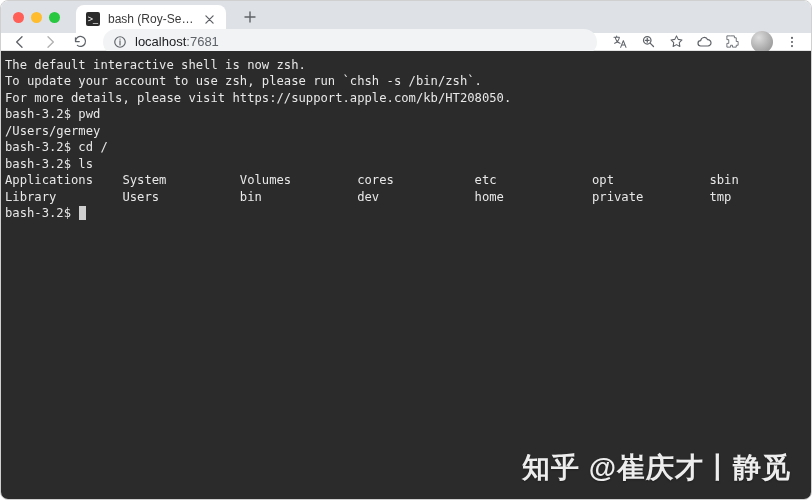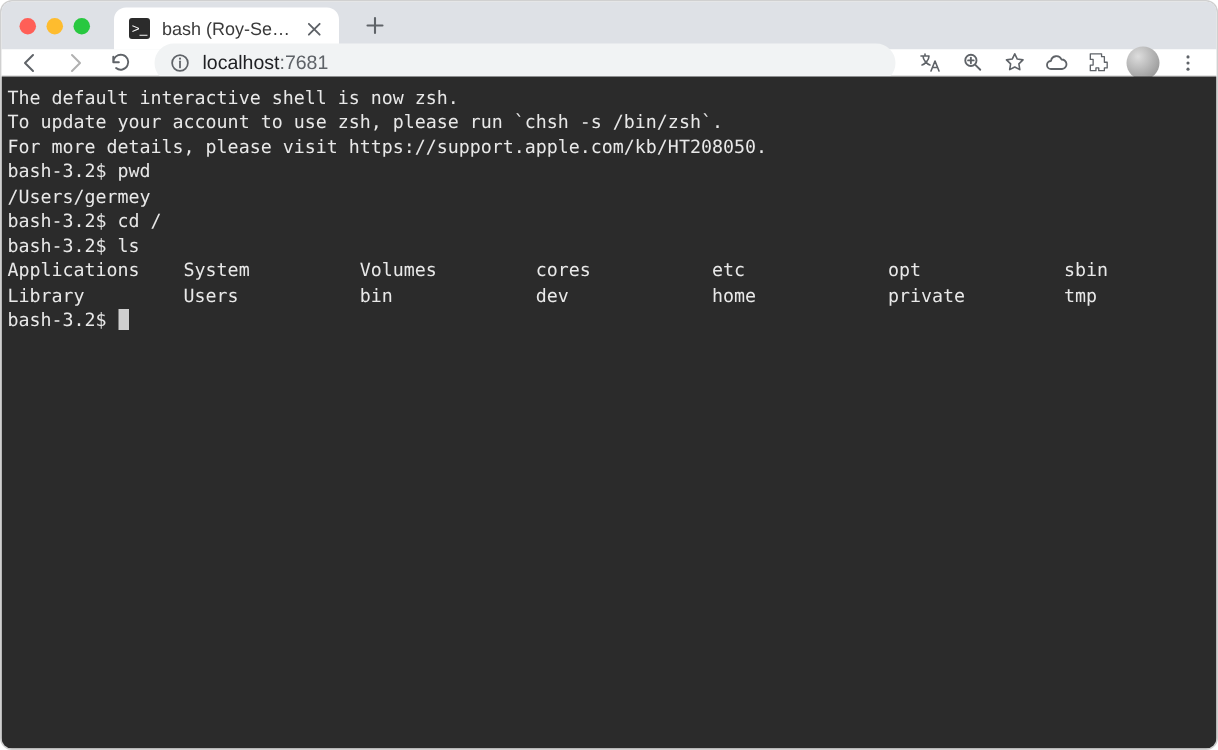--- a/index.html
+++ b/index.html
@@ -134,13 +134,14 @@
 To update your account to use zsh, please run `chsh -s /bin/zsh`.
 For more details, please visit https://support.apple.com/kb/HT208050.
 bash-3.2$ pwd
 /Users/germey
 bash-3.2$ cd /
 bash-3.2$ ls
 Applications    System          Volumes         cores           etc             opt             sbin            usr
 Library         Users           bin             dev             home            private         tmp             var
 bash-3.2$ <span class="cursor"></span></div>
 
+  <div class="watermark">知乎 @崔庆才丨静觅</div>
 </div>
 
 </body></html>

